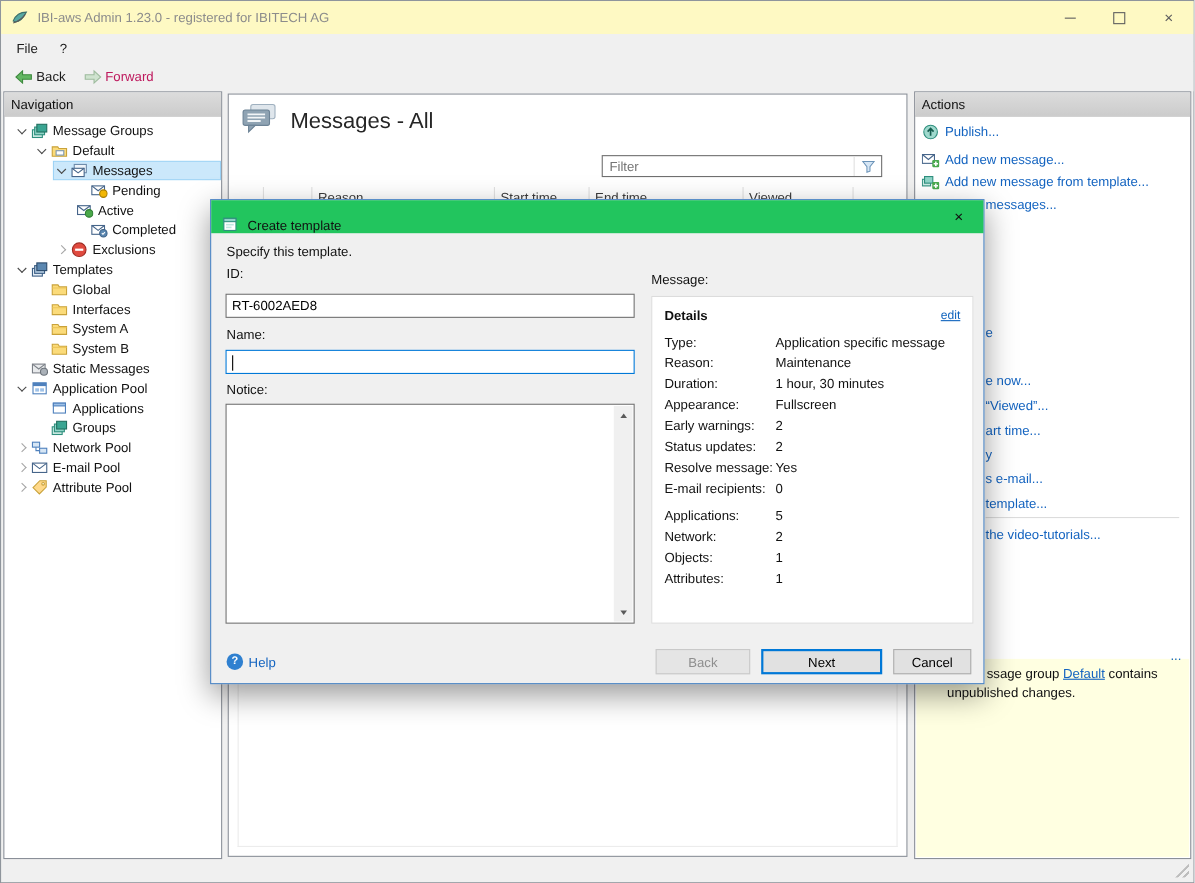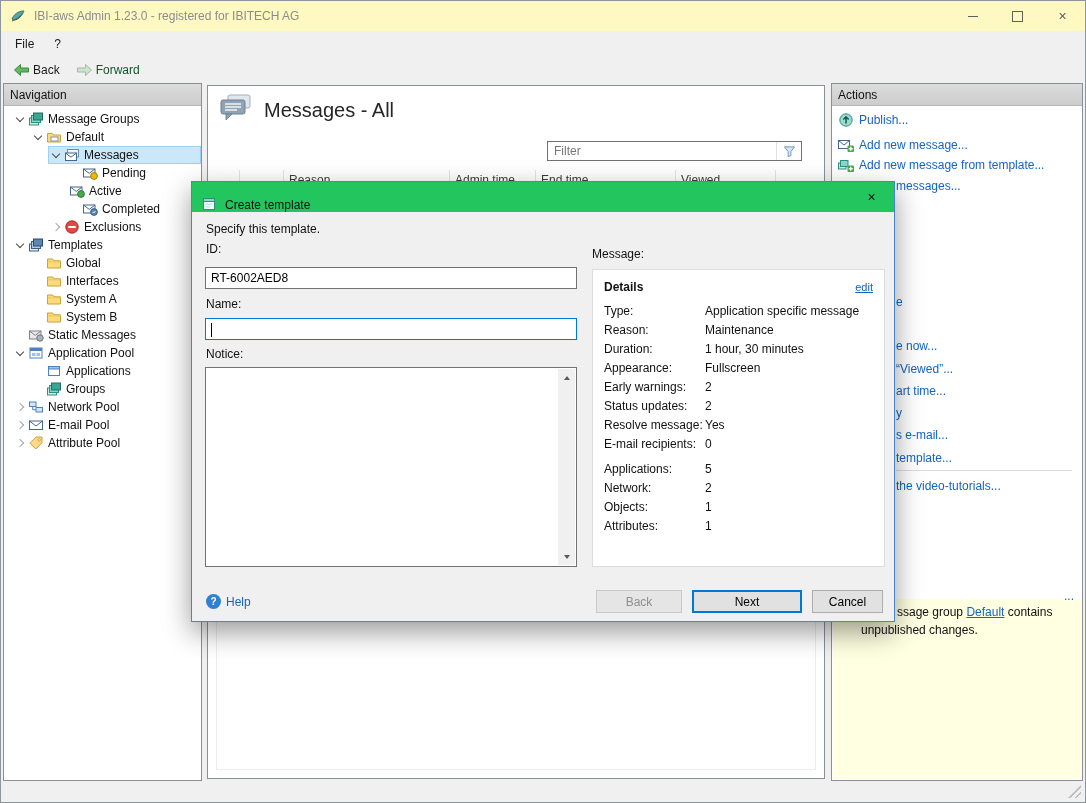--- a/index.html
+++ b/index.html
@@ -13,21 +13,21 @@
   .win-controls{position:absolute;right:0;top:0;height:30px;display:flex;}
   .win-btn{width:45px;height:30px;display:flex;align-items:center;justify-content:center;color:#5f5f5f;font-size:14px;}
   .min-glyph{width:10px;height:1px;background:#5f5f5f;}
   .max-glyph{width:9px;height:9px;border:1px solid #5f5f5f;}
 
   
   .menubar{position:absolute;left:0;top:30px;right:0;height:25px;background:#f0f0f0;display:flex;align-items:center;padding-left:4px;font-size:12px;color:#1a1a1a;}
   .menu-item{padding:4px 10px;}
   .toolbar{position:absolute;left:0;top:55px;right:0;height:27px;background:#f0f0f0;display:flex;align-items:center;padding-left:4px;}
   .tool-btn{display:flex;align-items:center;gap:4px;padding:3px 8px;font-size:12px;color:#1a1a1a;}
-  .tool-btn.disabled{color:#14532d;}
+  .tool-btn.disabled{color:#be185d;}
 
   
   .panel-header{height:21px;background:linear-gradient(#dcdcdc,#cccccc);border-bottom:1px solid #b5b5b5;display:flex;align-items:center;padding-left:6px;font-size:12px;color:#111;}
   .nav-panel{position:absolute;left:2px;top:82px;width:199px;height:698px;background:#fff;border:1px solid #8a8f98;box-sizing:border-box;}
   .tree{padding-top:4px;}
   .tree-row{display:flex;align-items:center;height:18px;font-size:12px;color:#111;white-space:nowrap;}
   .tree-inner{display:flex;align-items:center;flex:1;height:100%;}
   .tree-row.selected .tree-inner{background:#cbe8fb;box-shadow:inset 0 0 0 1px #9ad1f5;}
   .expander{width:16px;height:16px;flex:none;display:flex;align-items:center;justify-content:center;}
   .chev{display:inline-block;width:5px;height:5px;border-right:1.6px solid #4a4a4a;border-bottom:1.6px solid #4a4a4a;}
@@ -424,21 +424,21 @@
       <span class="funnel">
         <svg width="13" height="13" viewBox="0 0 14 14">
             <path d="M1.5 2 H12.5 L8.5 7 V11.5 L5.5 12.5 V7 Z" fill="#d6e6f5" stroke="#6b93b8"></path>
           </svg>
       </span>
     </div>
     <div class="table-header" id="table-header">
         <div class="th" style="width: 24px;"></div>
         <div class="th" style="width: 44px;"></div>
         <div class="th" style="width: 166px;">Reason</div>
-        <div class="th" style="width: 86px;">Admin time</div>
+        <div class="th" style="width: 86px;">Start time</div>
         <div class="th" style="width: 140px;">End time</div>
         <div class="th" style="width: 100px;">Viewed</div>
       </div>
     <div class="table-body"></div>
   </div>
 
   <div class="actions-panel" id="actions-panel">
     <div class="panel-header">Actions</div>
     <div class="actions-sep"></div>
     <div class="notice-box">

